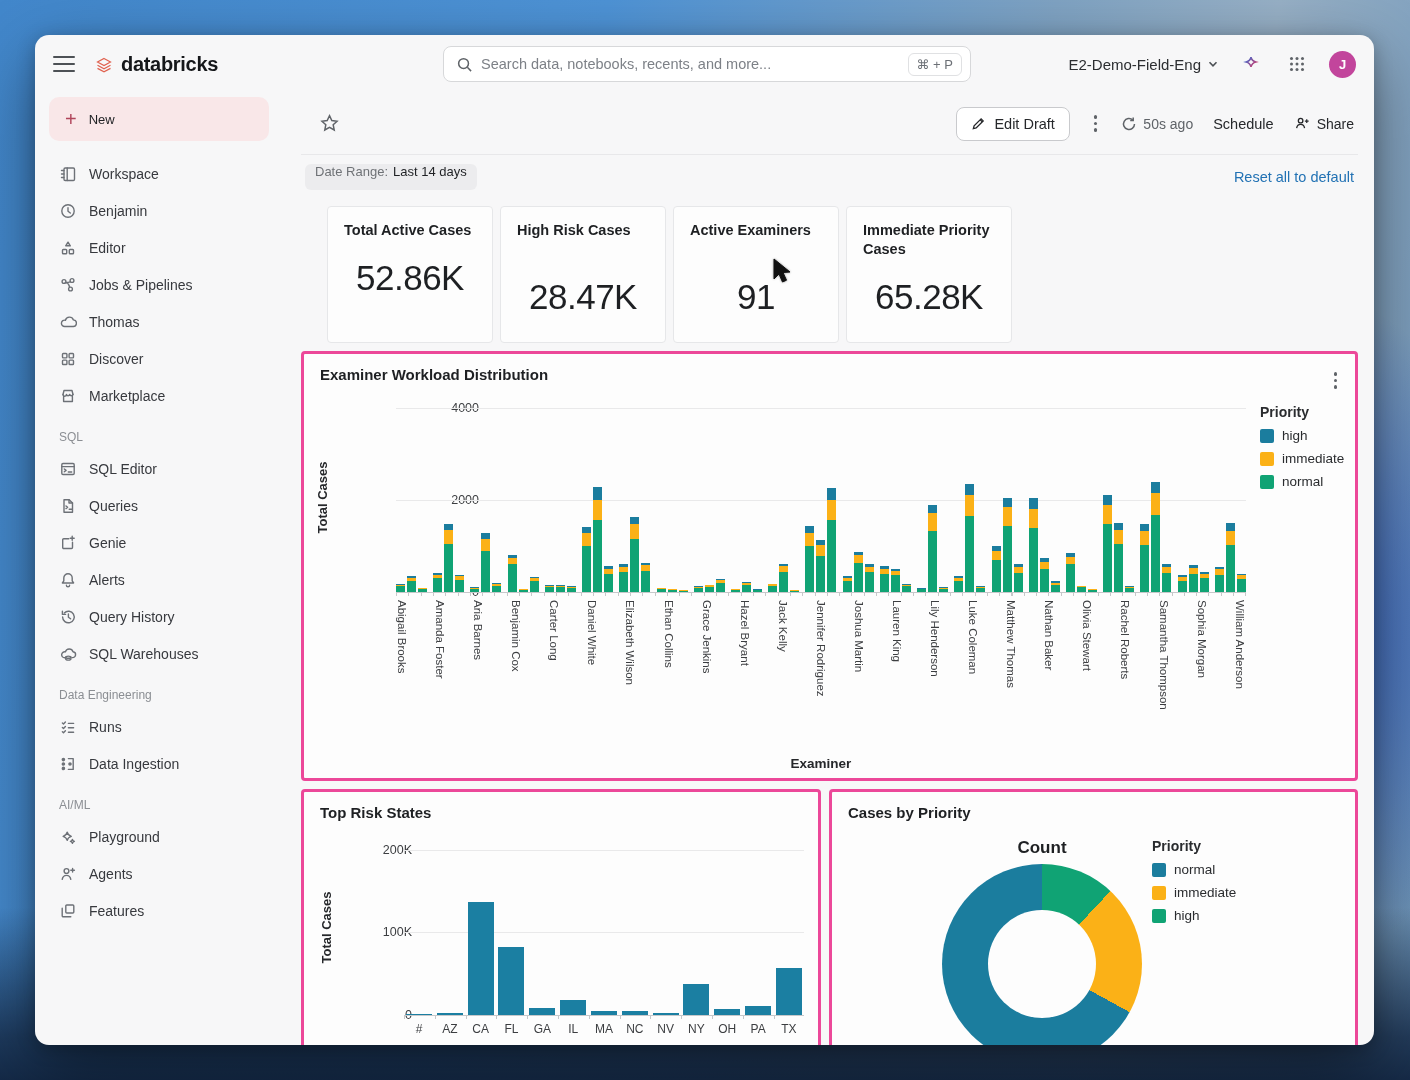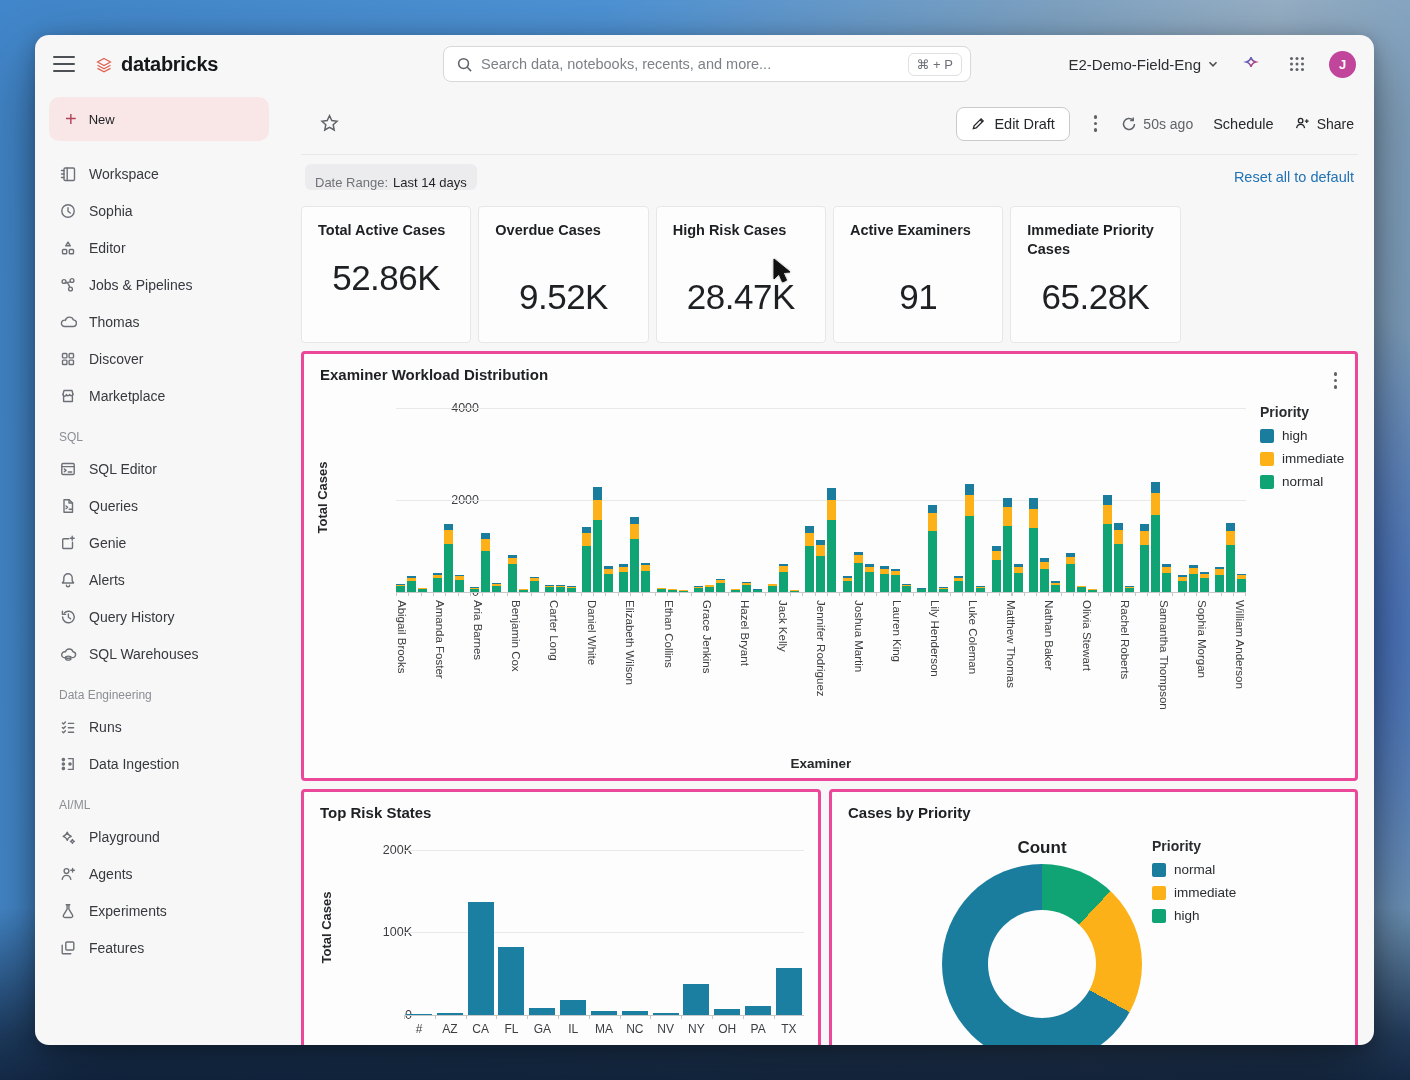--- a/index.html
+++ b/index.html
@@ -49,26 +49,26 @@
   .dash-header { height:62px; display:flex; align-items:center; border-bottom:1px solid #e8e8ea; padding:0 4px; }
   .dash-title { font-size:25px; font-weight:700; color:#131517; letter-spacing:-.2px; }
   .hdr-right { margin-left:auto; display:flex; align-items:center; gap:20px; }
   .edit-btn { display:flex; align-items:center; gap:8px; border:1px solid #c9cacd; background:#fff; border-radius:8px; height:34px; padding:0 14px; font-size:14.5px; color:#26282b; cursor:pointer; }
   .hdr-text { font-size:14.5px; color:#26282b; cursor:pointer; }
   .muted { color:#5f6368; display:flex; align-items:center; gap:6px; font-size:14px; cursor:pointer; }
   .star-btn { margin-left:14px; cursor:pointer; display:flex; }
   .kebab { display:flex; flex-direction:column; gap:3px; cursor:pointer; padding:4px; }
   .kebab i { width:3.5px; height:3.5px; border-radius:50%; background:#5f6368; }
   .filter-row { height:44px; display:flex; align-items:center; padding:0 4px; }
-  .chip { background:#ececee; border-radius:6px; height:26px; display:flex; align-items:flex-end; padding:0 10px; font-size:13px; cursor:pointer; }
+  .chip { background:#ececee; border-radius:6px; height:26px; display:flex; align-items:flex-start; padding:0 10px; font-size:13px; cursor:pointer; }
   .chip .k { color:#6f7276; margin-right:5px; }
   .chip .v { color:#1f2124; }
   .reset-link { margin-left:auto; font-size:14.5px; color:#2272b4; cursor:pointer; }
   
-  .kpi-row { display:grid; grid-template-columns:repeat(6,1fr); gap:7px; margin-top:7px; }
+  .kpi-row { display:grid; grid-template-columns:repeat(6,1fr); gap:7px; margin-top:7px;margin-left:26px; }
   .kpi-card { background:#fdfdfd; border:1px solid #e6e7e9; border-radius:4px; height:137px; padding:14px 16px; }
   .kpi-label { font-size:14.5px; font-weight:700; color:#1e2023; line-height:1.3; }
   .kpi-value { font-size:35px; color:#1e2023; text-align:center; margin-top:18px; letter-spacing:-.5px; }
   .kpi-card.one-line .kpi-value { margin-top:37px; }
   
   .card { background:#fdfdfd; border:3px solid #ec4899; border-radius:4px; position:relative; }
   .wl-card { margin-top:8px; height:430px; padding:12px 16px; }
   .card-title { font-size:15px; font-weight:700; color:#1e2023; }
   .wl-kebab { position:absolute; right:14px; top:14px; }
   .wl-chart { position:absolute; left:16px; top:40px; right:16px; }
@@ -189,21 +189,21 @@
           </span>
           <span class="lbl">Workspace</span>
         </div>
         <div class="side-item">
           <span class="side-icon">
             <svg width="18" height="18" viewBox="0 0 18 18" fill="none" stroke="#6d7177" stroke-width="1.4" stroke-linecap="round" stroke-linejoin="round">
               <circle cx="9" cy="9" r="6.2"></circle>
               <path d="M9 5.8v3.4l2.3 1.8"></path>
             </svg>
           </span>
-          <span class="lbl">Sophia</span>
+          <span class="lbl">Benjamin</span>
         </div>
         <div class="side-item">
           <span class="side-icon">
             <svg width="18" height="18" viewBox="0 0 18 18" fill="none" stroke="#6d7177" stroke-width="1.4" stroke-linecap="round" stroke-linejoin="round">
               <path d="M9 3.2l2.3 3.6H6.7z"></path>
               <rect x="3.5" y="10.5" width="4.2" height="4.2" rx=".8"></rect>
               <rect x="10.3" y="10.5" width="4.2" height="4.2" rx=".8"></rect>
             </svg>
           </span>
           <span class="lbl">Editor</span>
@@ -337,28 +337,20 @@
         </div>
         <div class="side-item">
           <span class="side-icon">
             <svg width="18" height="18" viewBox="0 0 18 18" fill="none" stroke="#6d7177" stroke-width="1.4" stroke-linecap="round" stroke-linejoin="round">
               <circle cx="7.5" cy="6" r="2.4"></circle>
               <path d="M3.2 14.4c.5-2.6 2.2-4 4.3-4 2.1 0 3.8 1.4 4.3 4"></path>
               <path d="M13.6 3.4v3.6M11.8 5.2h3.6"></path>
             </svg>
           </span>
           <span class="lbl">Agents</span>
-        </div>
-        <div class="side-item">
-          <span class="side-icon">
-            <svg width="18" height="18" viewBox="0 0 18 18" fill="none" stroke="#6d7177" stroke-width="1.4" stroke-linecap="round" stroke-linejoin="round">
-              <path d="M7.2 2.8h3.6M8.1 2.8v4.4l-3.6 6a1.5 1.5 0 0 0 1.3 2.3h6.4a1.5 1.5 0 0 0 1.3-2.3l-3.6-6V2.8"></path>
-            </svg>
-          </span>
-          <span class="lbl">Experiments</span>
         </div>
         <div class="side-item">
           <span class="side-icon">
             <svg width="18" height="18" viewBox="0 0 18 18" fill="none" stroke="#6d7177" stroke-width="1.4" stroke-linecap="round" stroke-linejoin="round">
               <rect x="6.8" y="3" width="8" height="8" rx="1"></rect>
               <path d="M3.2 6.2v7.6a1 1 0 0 0 1 1h7.6"></path>
             </svg>
           </span>
           <span class="lbl">Features</span>
         </div>
@@ -409,24 +401,20 @@
         <span class="k">Date Range:</span>
         <span class="v">Last 14 days</span>
       </div>
       <span class="reset-link">Reset all to default</span>
     </div>
 
     <div class="kpi-row" id="kpi-row">
         <div class="kpi-card">
           <div class="kpi-label">Total Active Cases</div>
                     <div class="kpi-value">52.86K</div>
-        </div>
-        <div class="kpi-card one-line">
-          <div class="kpi-label">Overdue Cases</div>
-                    <div class="kpi-value">9.52K</div>
         </div>
         <div class="kpi-card one-line">
           <div class="kpi-label">High Risk Cases</div>
                     <div class="kpi-value">28.47K</div>
         </div>
         <div class="kpi-card one-line">
           <div class="kpi-label">Active Examiners</div>
                     <div class="kpi-value">91</div>
         </div>
         <div class="kpi-card">

